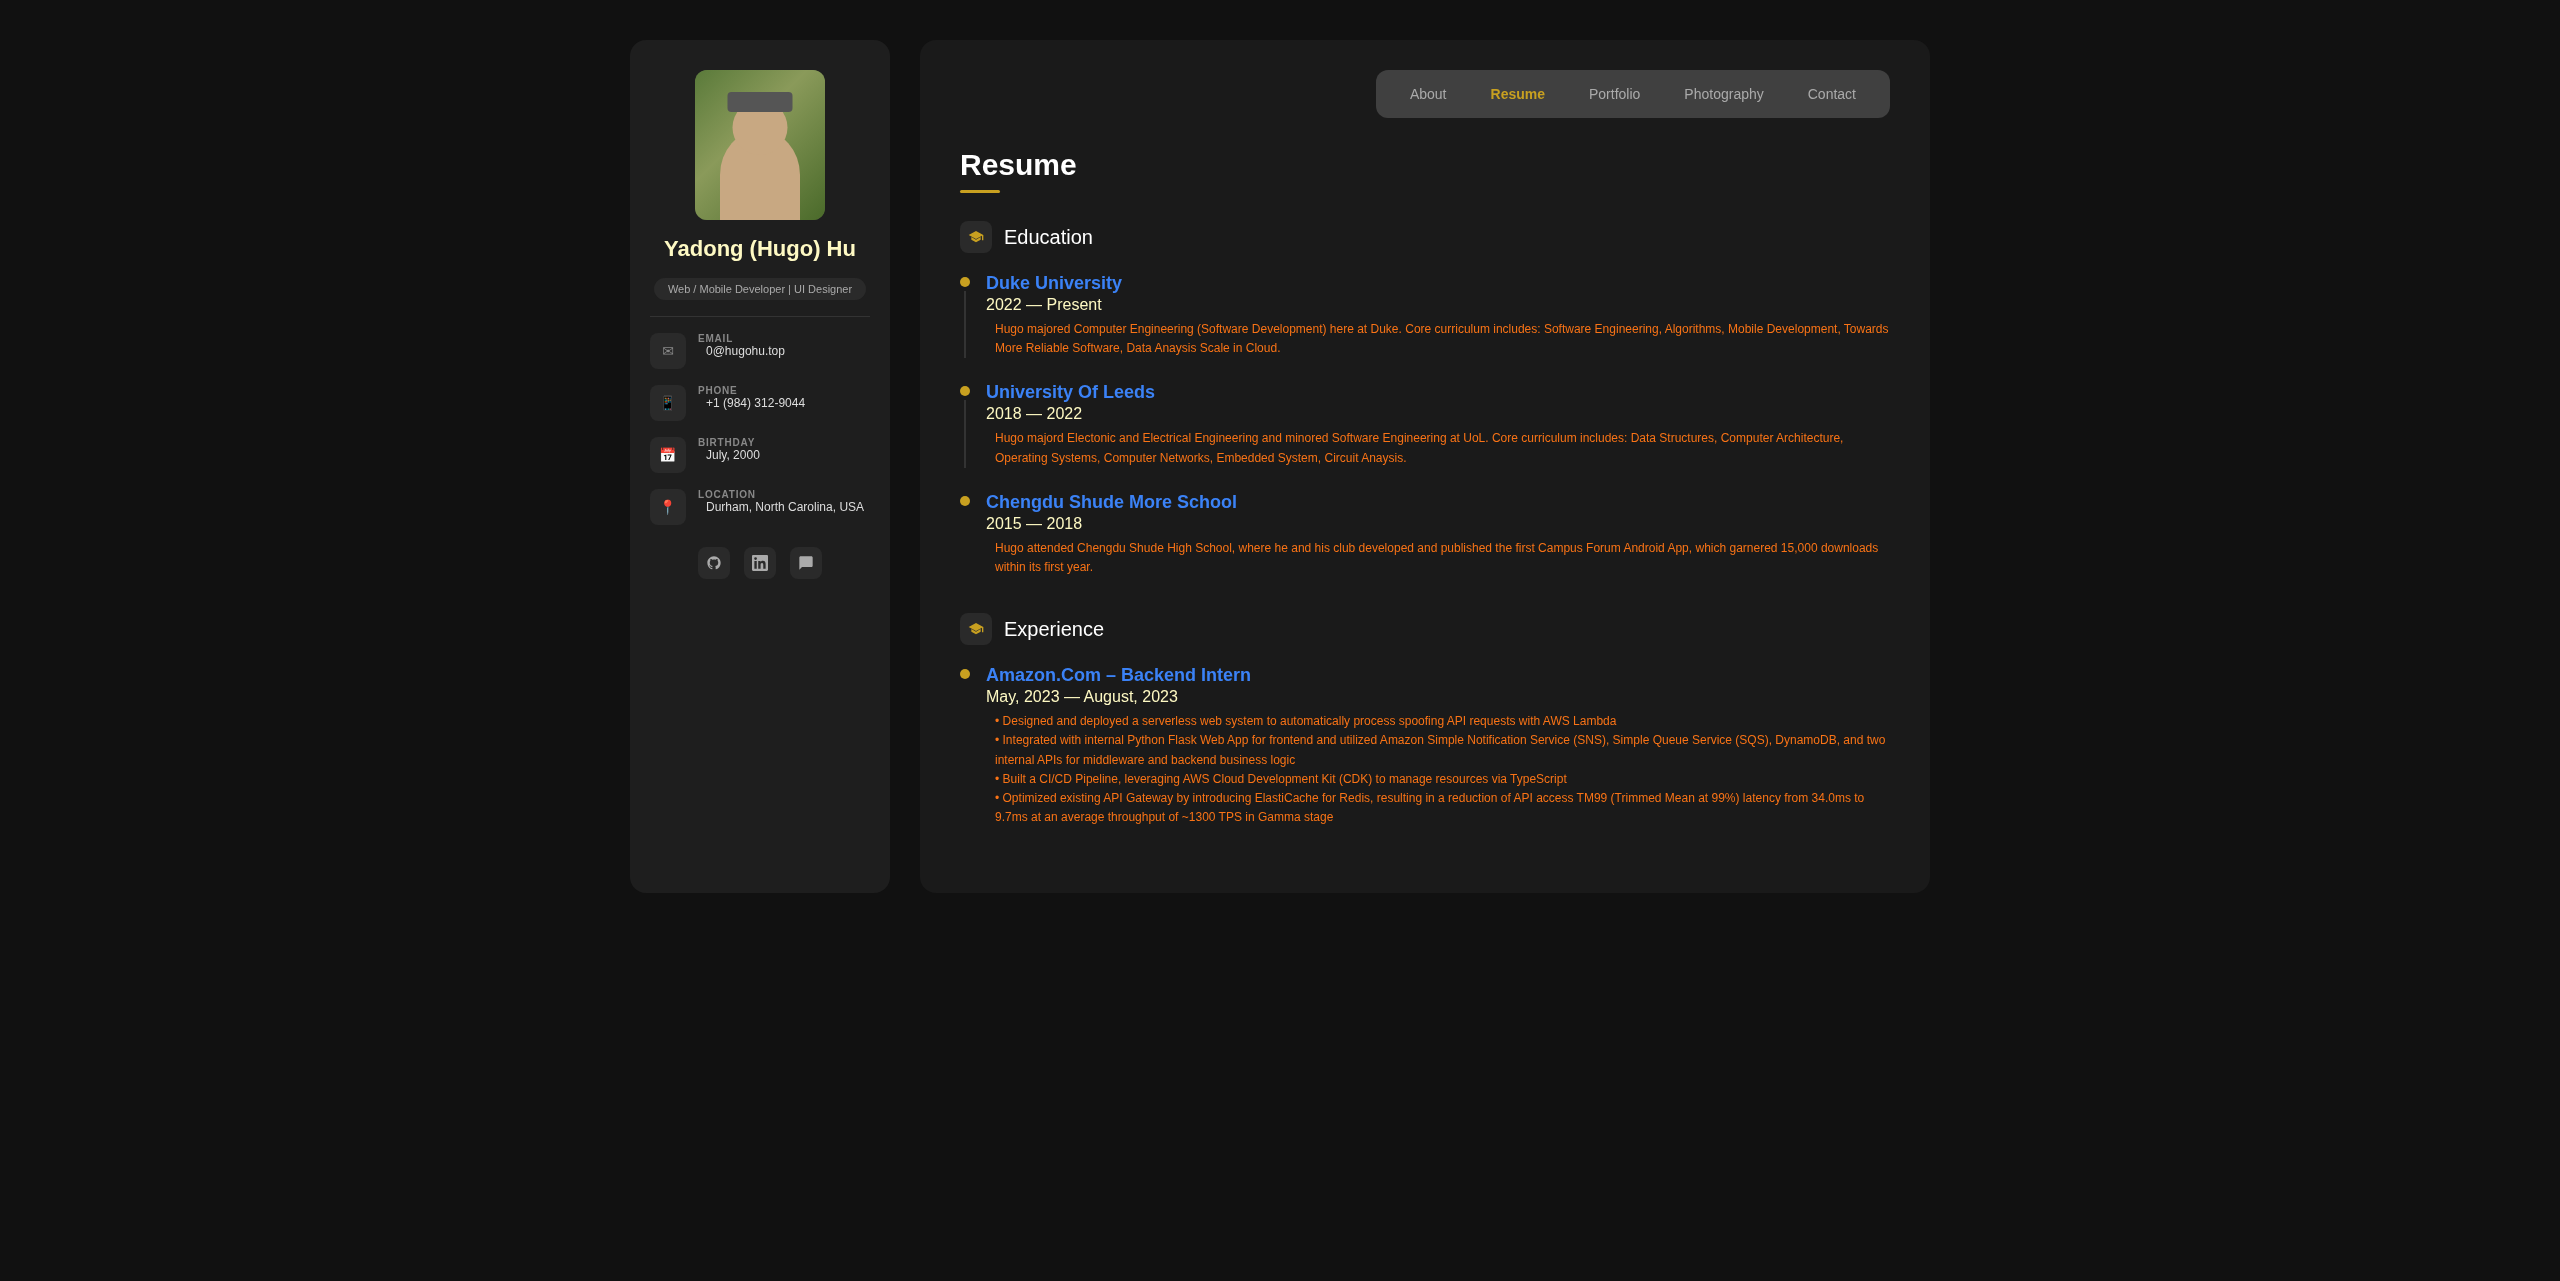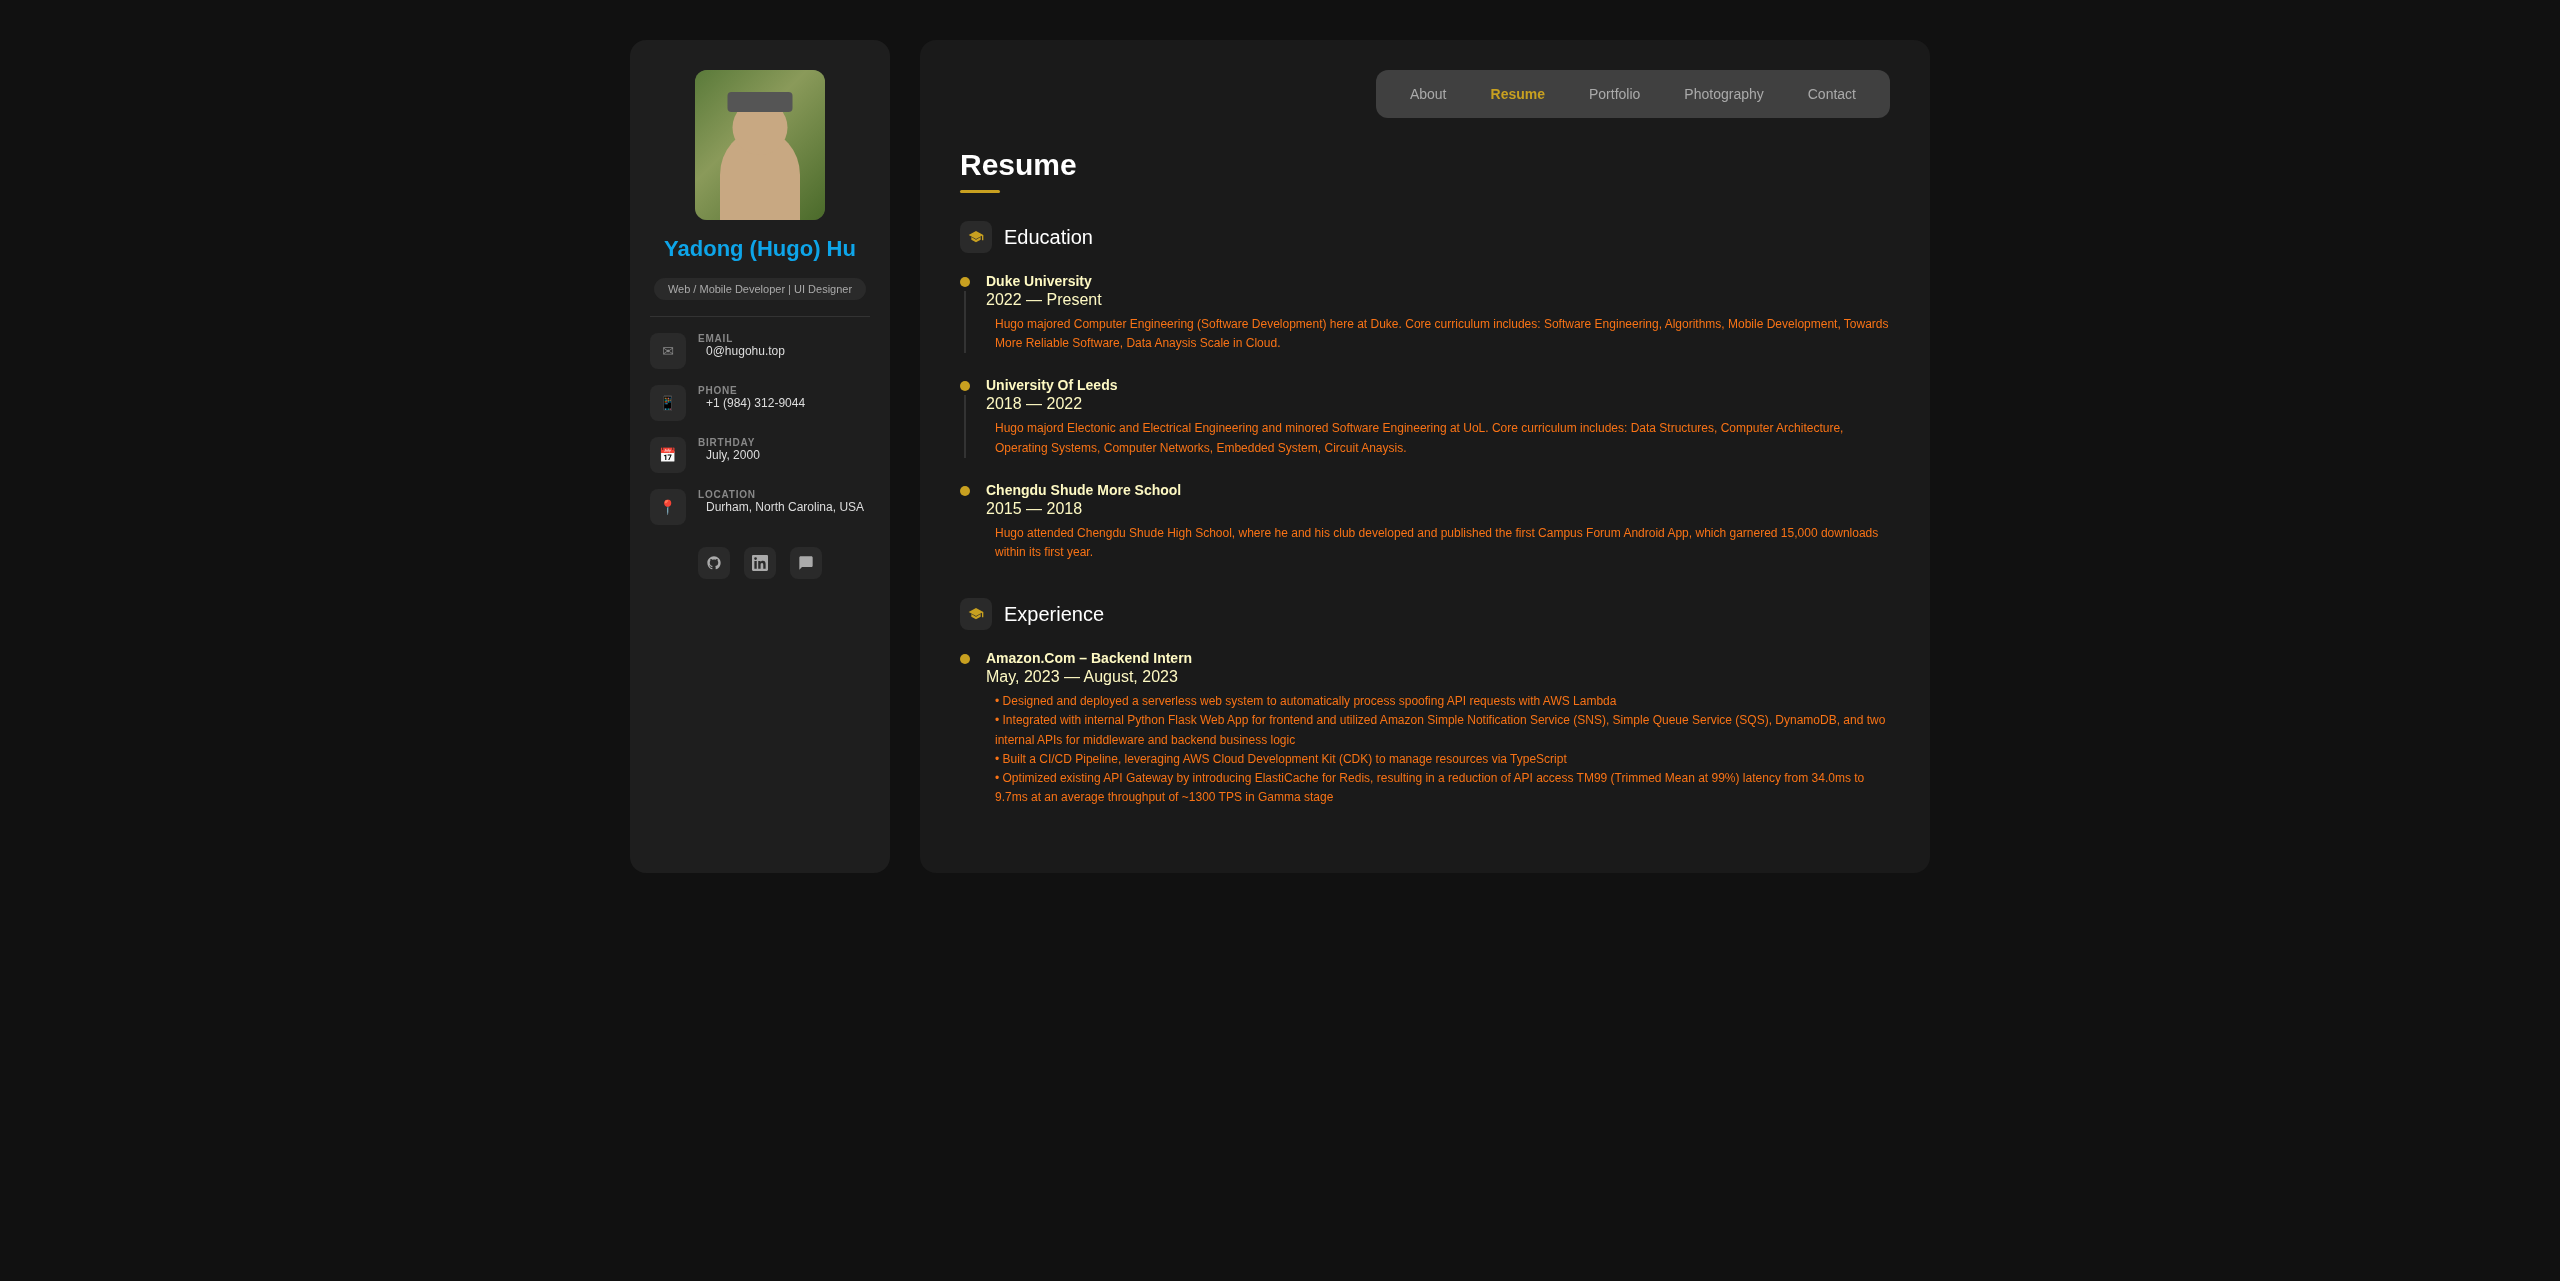--- a/index.html
+++ b/index.html
@@ -80,21 +80,21 @@
       transform: translateX(-50%);
       width: 65px;
       height: 20px;
       background: #555;
       border-radius: 4px;
       z-index: 3;
     }
     .sidebar-name {
       font-size: 22px;
       font-weight: 700;
-      color: #0ea5e9;
+      color: #fef9c3;
       text-align: center;
     }
     .sidebar-role {
       font-size: 11px;
       color: #aaaaaa;
       background: #2a2a2a;
       border-radius: 20px;
       padding: 5px 14px;
       text-align: center;
     }
@@ -250,23 +250,23 @@
       flex-shrink: 0;
     }
     .timeline-line {
       width: 2px;
       flex: 1;
       background: #333;
       margin-top: 4px;
     }
     .timeline-content {}
     .timeline-institution {
-      font-size: 14px;
+      font-size: 18px;
       font-weight: 700;
-      color: #fef9c3;
+      color: #3b82f6;
       margin-bottom: 2px;
     }
     .timeline-date {
       font-size: 16px;
       color: #fef9c3;
       margin-bottom: 6px;
     }
     .timeline-desc {
       font-size: 12px;
       color: #f97316;

